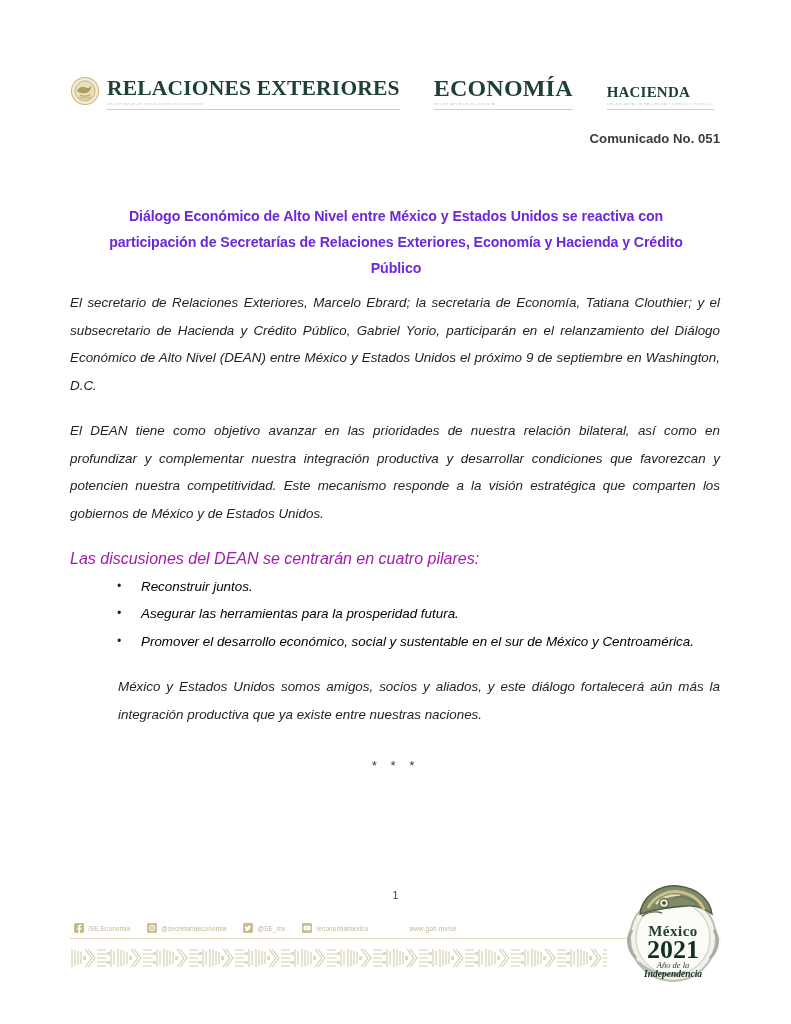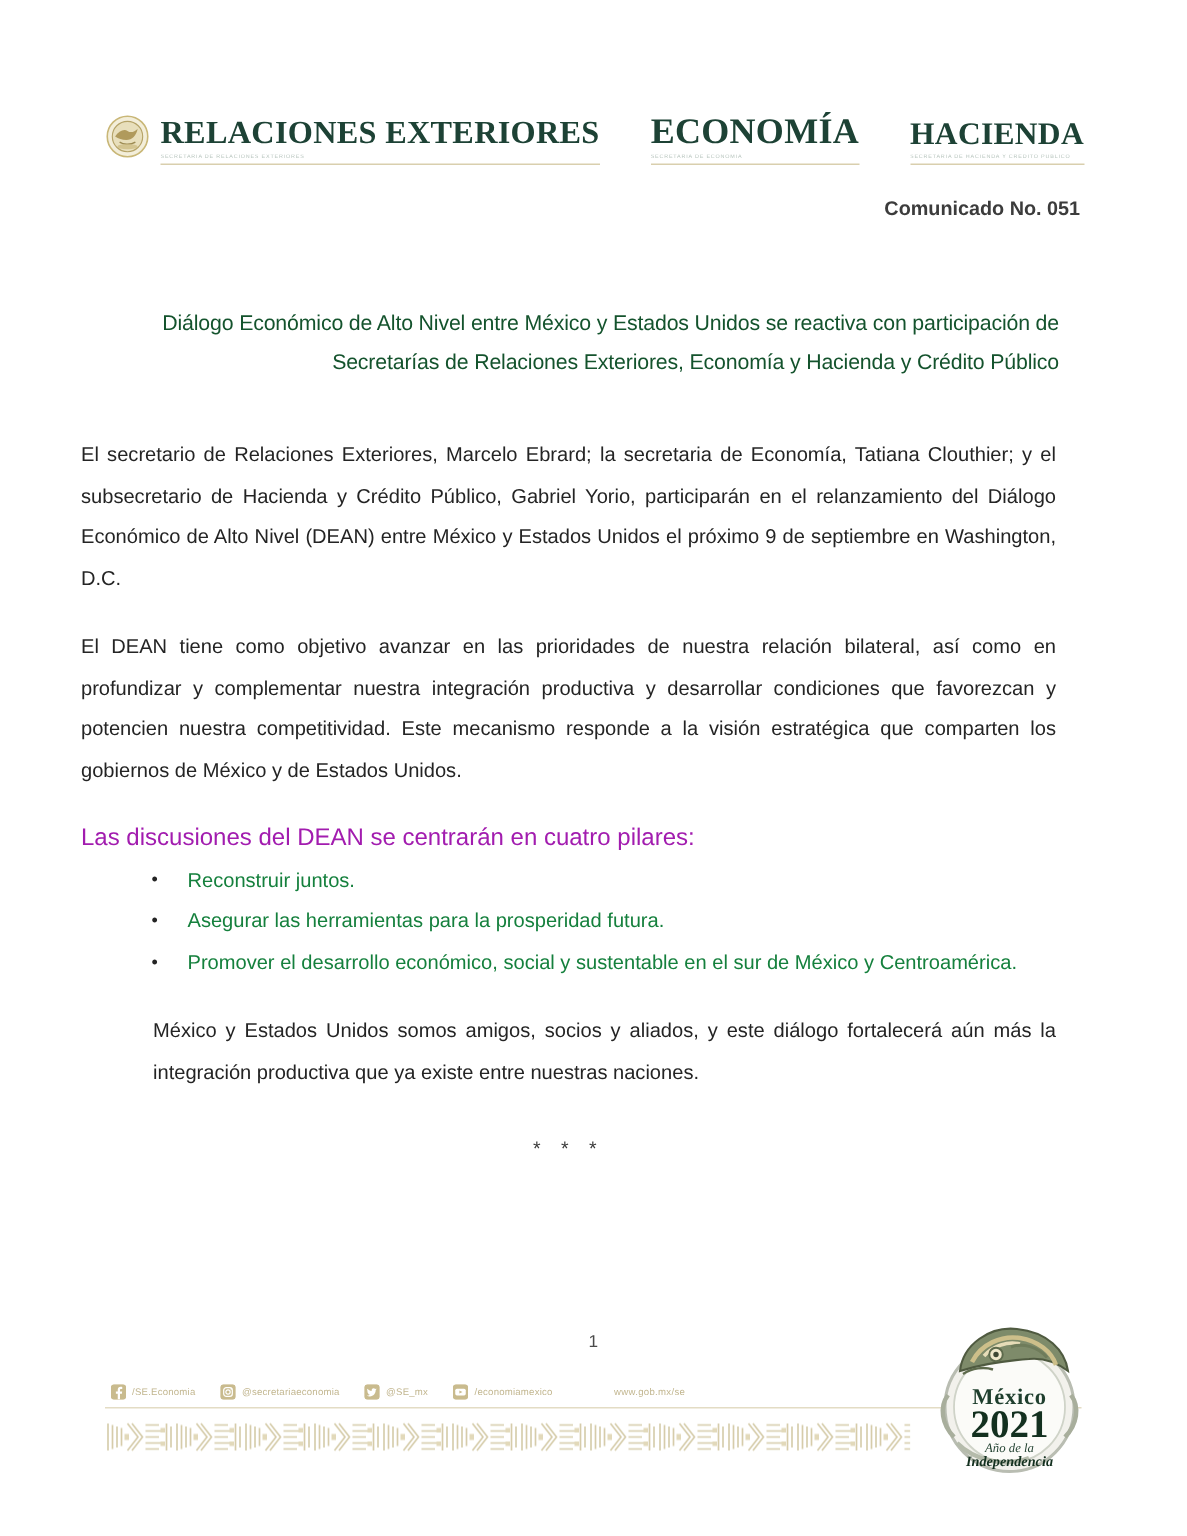--- a/index.html
+++ b/index.html
@@ -68,55 +68,56 @@
     padding-bottom: 2.5px;
     overflow: hidden;
   }
   .brand-divider {
     width: 1px;
     align-self: stretch;
     margin: 6px 17px 6px 17px;
     background: #cfcfcf;
   }
   .brand.econ .brand-name { font-size: 24px; }
-  .brand.hac .brand-name { font-size: 21px; }
+  .brand.hac .brand-name { font-size: 15px; }
 
   
   .meta {
     position: absolute;
     top: 128px;
     left: 70px;
     width: 650px;
     text-align: right;
     font-size: 13.2px;
     color: #3c3c3c;
     line-height: 22px;
     font-weight: bold;
   }
 
   
   .doc-title {
     position: absolute;
     top: 193px;
     left: 86px;
     width: 620px;
-    text-align: right;
+    text-align: center;
     font-size: 14.2px;
-    font-weight: normal;
-    color: #14532d;
+    font-weight: bold;
+    color: #6d28d9;
     line-height: 26px;
     letter-spacing: -0.1px;
   }
 
   
   .body-area {
     position: absolute;
     top: 289px;
-    left: 54px;
+    left: 70px;
     width: 650px;
+    font-style: italic;
   }
   .para {
     font-size: 13.4px;
     line-height: 27.5px;
     color: #242424;
     text-align: justify;
     margin: 0 0 18px 0;
   }
   .para.last { margin-bottom: 0; margin-left: 48px; }
   .lead-in {
@@ -127,21 +128,21 @@
   }
   ul.pillars {
     margin: 0;
     padding: 0 0 0 47px;
     list-style: none;
   }
   ul.pillars li {
     position: relative;
     font-size: 13.4px;
     line-height: 27.5px;
-    color: #15803d;
+    color: #000000;
     text-align: justify;
     padding-left: 24px;
   }
   ul.pillars li::before {
     content: "\2022";
     position: absolute;
     left: 0;
     top: 0;
     font-size: 12px;
     color: #242424;

